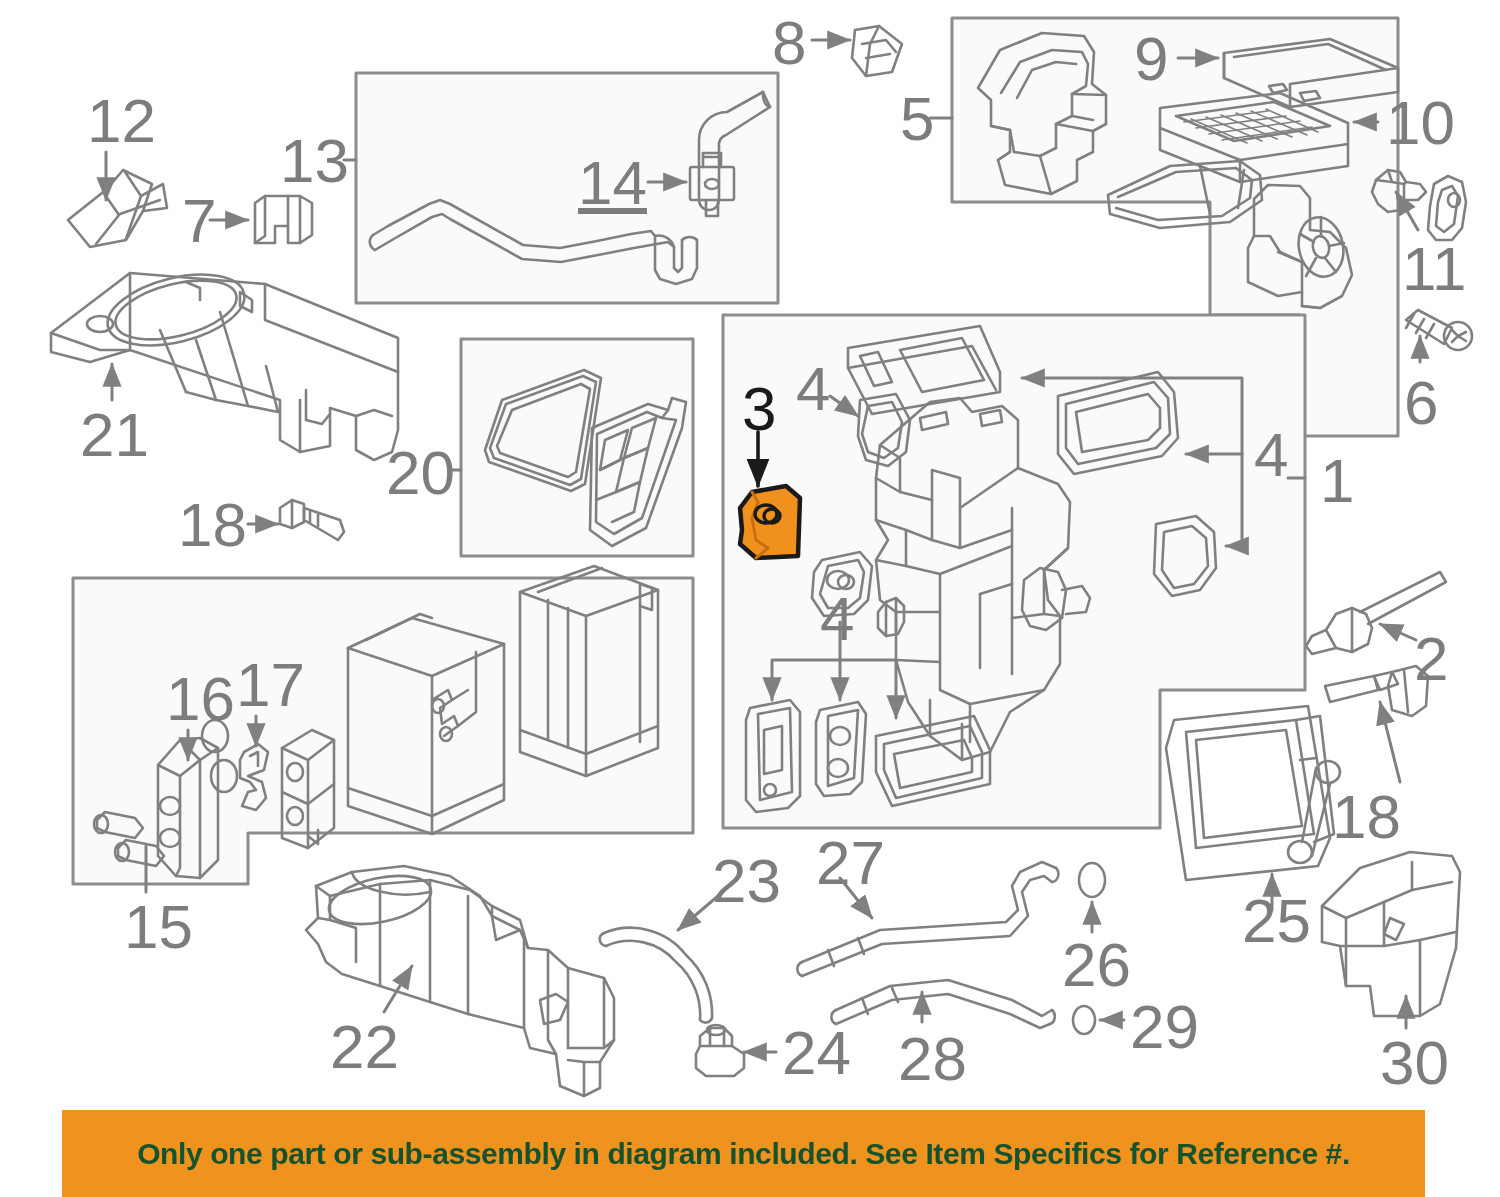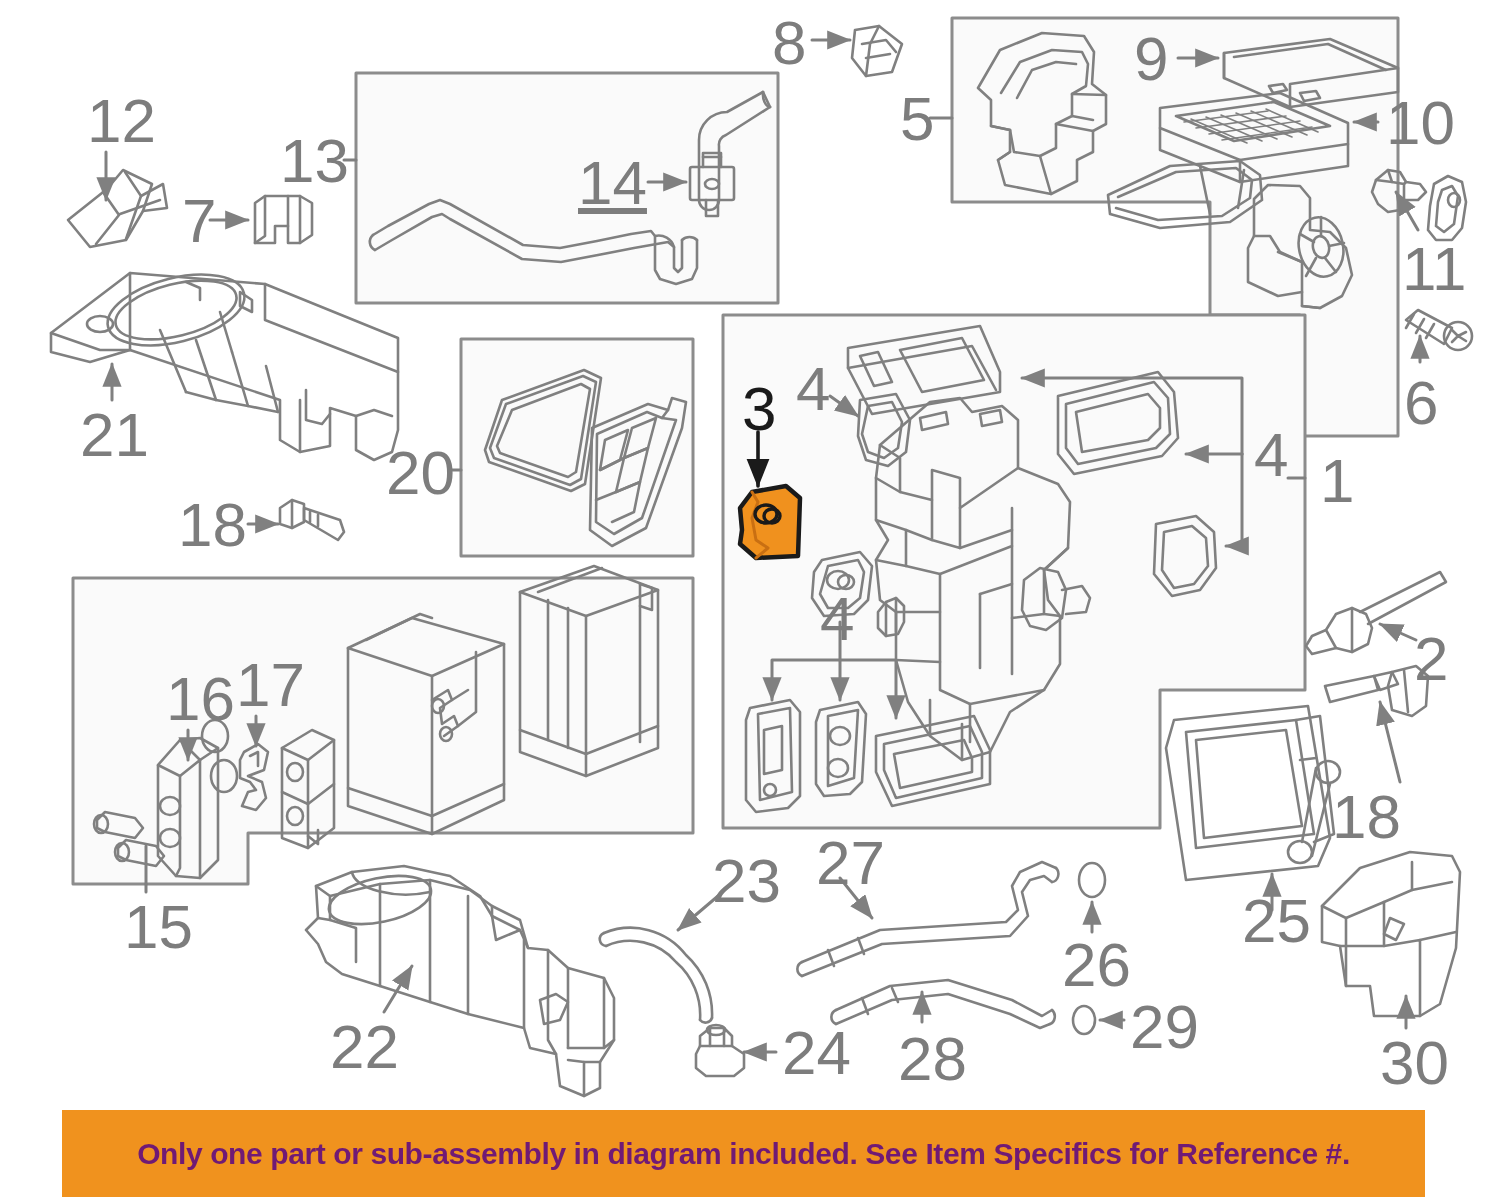--- a/index.html
+++ b/index.html
@@ -26,21 +26,21 @@
     position:absolute;
     left:62px; top:1110px;
     width:1363px; height:87px;
     background:#f0921e;
     display:flex;flex-direction:column;
     align-items:center;justify-content:center;
     box-sizing:border-box;
     padding:2px 6px;
   }
   #disclaimer-banner .line{
-    color:#701a75;
+    color:#14532d;
     font-family:"Liberation Sans",sans-serif;
     font-weight:bold;
     font-size:30px;
     letter-spacing:-0.4px;
     line-height:1.33;
     white-space:nowrap;
     text-align:center;
   }
 </style>
 </head>

